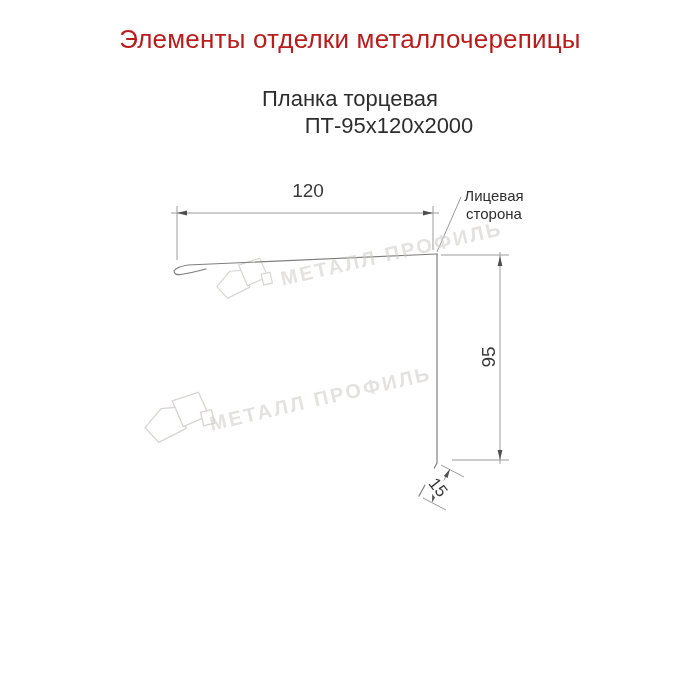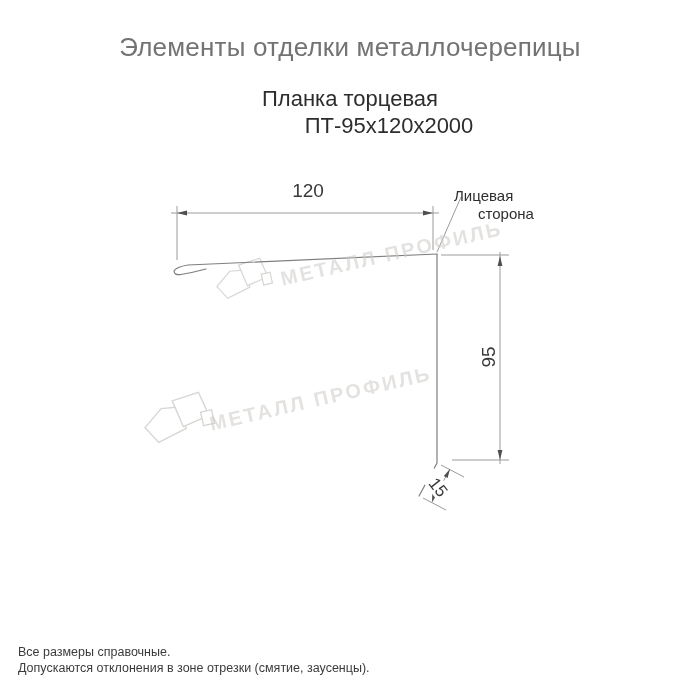--- a/index.html
+++ b/index.html
@@ -8,23 +8,22 @@
     width:700px;height:700px;
     background:#ffffff;
     font-family:"Liberation Sans", sans-serif;
     overflow:hidden;
   }
   .abs{position:absolute;}
   
   .title{
     left:0;top:24px;width:700px;
     text-align:center;
-    font-size:26px;font-weight:400;color:#737373;
+    font-size:26px;font-weight:400;color:#b91c1c;
     letter-spacing:0.2px;
-    margin-top:8px;
   }
   .subtitle{
     left:0;width:700px;text-align:center;
     font-size:22px;font-weight:400;color:#2d2d2d;
   }
   .subtitle.l1{top:86px;}
   .subtitle.l2{top:113px;padding-left:39px;}
   
   svg.overlay{position:absolute;left:0;top:0;}
   
@@ -36,25 +35,25 @@
   .dim95{
     left:462px;top:348px;width:52px;height:18px;
     transform:rotate(-90deg);transform-origin:center center;
   }
   .dim15{
     left:419px;top:479px;width:38px;height:17px;
     font-size:17px;background:#ffffff;
     transform:rotate(52deg);transform-origin:center center;
   }
   .facelabel{
-    width:80px;
+    width:80px;text-align:center;
     font-size:15px;color:#2e2e2e;line-height:1;
   }
   .facelabel.l1{left:454px;top:188px;}
-  .facelabel.l2{left:454px;top:206px;padding-left:24px;}
+  .facelabel.l2{left:454px;top:206px;}
   
   .wm-text{
     font-size:20px;font-weight:700;letter-spacing:2.5px;
     color:#cfccc8;opacity:0.55;white-space:nowrap;
     transform:rotate(-13deg);transform-origin:left center;
   }
   .wm1{left:281px;top:268px;}
   .wm2{left:210px;top:413px;}
   
   .notes{
@@ -120,18 +119,14 @@
   <div class="abs wm-text wm1">МЕТАЛЛ ПРОФИЛЬ</div>
   <div class="abs wm-text wm2">МЕТАЛЛ ПРОФИЛЬ</div>
 
   <div class="abs dimlabel dim120">120</div>
   <div class="abs dimlabel dim95">95</div>
   <div class="abs dimlabel dim15">15</div>
 
   <div class="abs facelabel l1">Лицевая</div>
   <div class="abs facelabel l2">сторона</div>
 
-  <div class="abs notes">
-    <div>Все размеры справочные.</div>
-    <div>Допускаются отклонения в зоне отрезки (смятие, заусенцы).</div>
-  </div>
 
 </div>
 
 </body></html>

